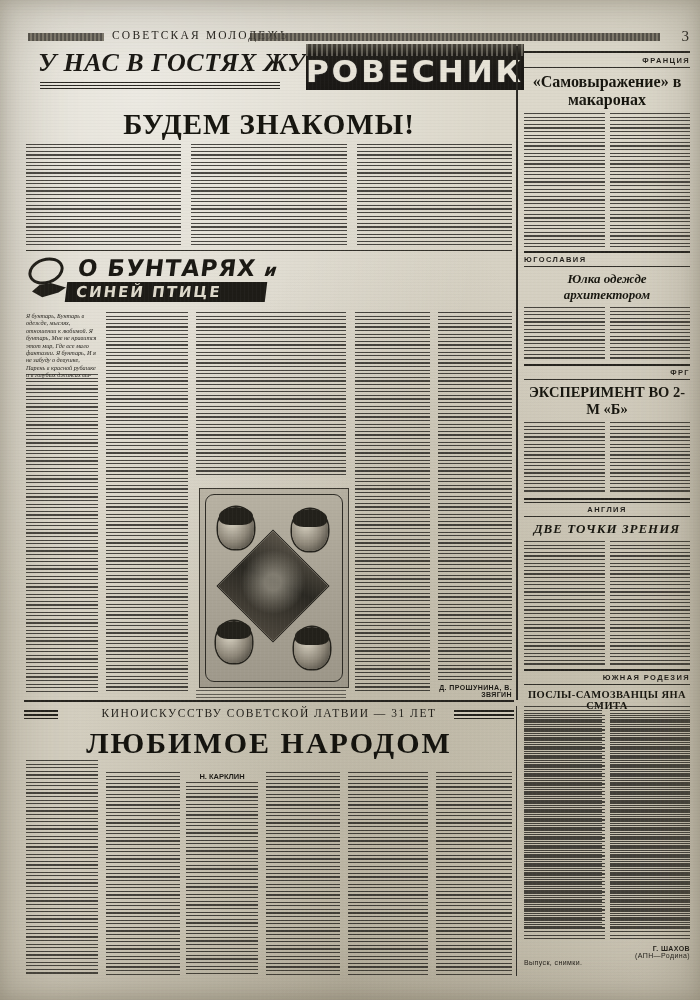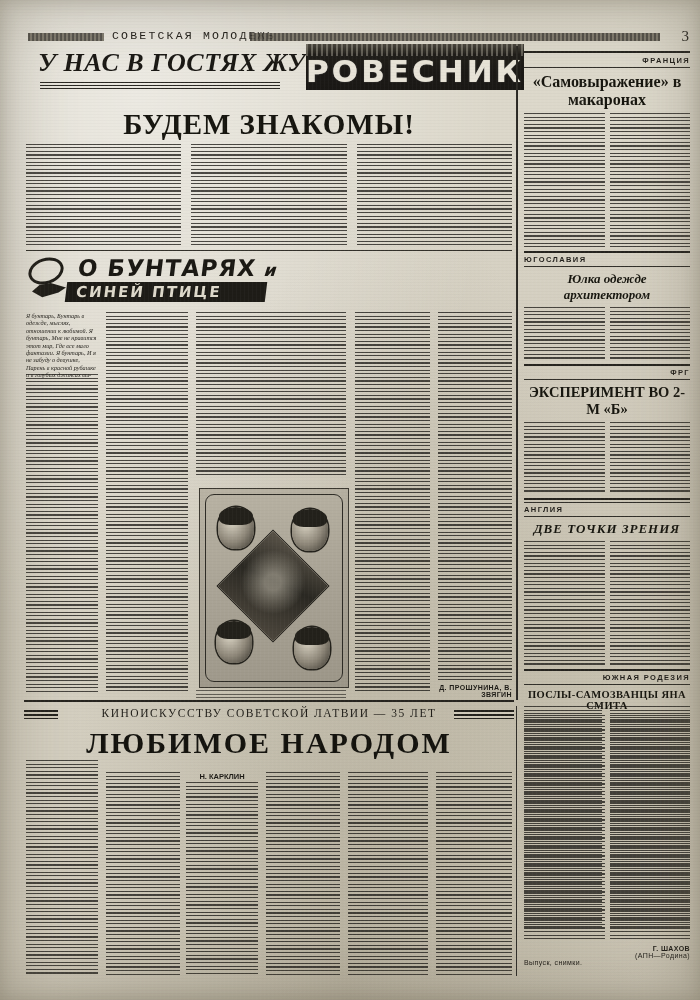--- a/index.html
+++ b/index.html
@@ -43,21 +43,21 @@
   .hr2{height:2px;background:#26241f;}
 
   
   #masthead{position:absolute;left:0;right:0;top:29px;height:16px;}
   .mh-bar{position:absolute;top:4px;height:8px;
     background:repeating-linear-gradient(90deg,#3b3832 0 2px,#6e695d 2px 4px);
     opacity:.85;}
   #mh-left{left:28px;width:76px;}
   #mh-right{left:250px;right:40px;}
   #mh-title{position:absolute;left:112px;top:0;font-size:11.5px;letter-spacing:2.2px;
-    font-family:Liberation Mono, monospace;color:#23211c;white-space:nowrap;}
+    font-family:Liberation Serif, serif;color:#23211c;white-space:nowrap;}
   #page-num{position:absolute;right:11px;top:-1px;font-size:15px;color:#26241f;}
 
   
   #banner{position:absolute;left:24px;top:46px;width:490px;height:44px;}
   #banner-title{position:absolute;left:14px;top:2px;font-size:26px;font-style:italic;
     font-weight:700;letter-spacing:.5px;color:#1a1814;white-space:nowrap;
     font-family:"Liberation Serif",serif;}
   #banner-rules{position:absolute;left:16px;top:36px;width:240px;}
   #banner-rules div{background:#2a2823;margin-bottom:2px;}
   #rovesnik{position:absolute;left:282px;top:-2px;width:218px;height:46px;
@@ -245,21 +245,21 @@
     <div class="country" style="margin-top:2px;">ФРГ</div>
     <div class="hr1" style="margin-top:2px;"></div>
     <div class="w-title" style="font-size:14.5px;margin-top:4px;letter-spacing:0px;">ЭКСПЕРИМЕНТ ВО 2-М «Б»</div>
     <div class="w2col" style="margin-top:4px;">
       <div class="tx" style="height:72px;"></div>
       <div class="tx" style="height:72px;"></div>
     </div>
 
     <div class="hr2" style="margin-top:4px;"></div>
     <div class="hr1" style="margin-top:2px;"></div>
-    <div class="country" style="text-align:left;margin-top:2px;">АНГЛИЯ</div>
+    <div class="country" style="text-align:center;margin-top:2px;">АНГЛИЯ</div>
     <div class="hr1" style="margin-top:2px;"></div>
     <div class="w-title" style="font-size:13px;font-style:italic;margin-top:4px;letter-spacing:1px;">ДВЕ ТОЧКИ ЗРЕНИЯ</div>
     <div class="w2col" style="margin-top:4px;">
       <div class="tx" style="height:124px;"></div>
       <div class="tx" style="height:124px;"></div>
     </div>
 
     <div class="hr2" style="margin-top:4px;"></div>
     <div class="country" style="margin-top:2px;">ЮЖНАЯ РОДЕЗИЯ</div>
     <div class="hr1" style="margin-top:2px;"></div>
@@ -270,21 +270,21 @@
     </div>
     <div class="byline" style="margin-top:4px;">Г. ШАХОВ</div>
     <div class="byline" style="font-weight:400;">(АПН—Родина)</div>
     <div class="byline" style="font-weight:400;text-align:left;">Выпуск, снимки.</div>
   </div>
 
   <div class="hr2" style="position:absolute;left:24px;top:700px;width:490px;"></div>
   <div id="kino-band">
     <div class="side" style="left:0;width:34px;"></div>
     <div class="side" style="right:0;width:60px;"></div>
-    <div id="kino-text">КИНОИСКУССТВУ СОВЕТСКОЙ ЛАТВИИ — 35 ЛЕТ</div>
+    <div id="kino-text">КИНОИСКУССТВУ СОВЕТСКОЙ ЛАТВИИ — 31 ЛЕТ</div>
   </div>
   <div id="lyubimoe">ЛЮБИМОЕ НАРОДОМ</div>
 
   <div class="tx" style="position:absolute;left:26px;top:760px;width:72px;height:215px;"></div>
   <div class="tx" style="position:absolute;left:106px;top:772px;width:74px;height:203px;"></div>
   <div class="byline-c" style="position:absolute;left:186px;top:772px;width:72px;">Н. КАРКЛИН</div>
   <div class="tx" style="position:absolute;left:186px;top:782px;width:72px;height:193px;"></div>
   <div class="tx" style="position:absolute;left:266px;top:772px;width:74px;height:203px;"></div>
   <div class="tx" style="position:absolute;left:348px;top:772px;width:80px;height:203px;"></div>
   <div class="tx" style="position:absolute;left:436px;top:772px;width:76px;height:203px;"></div>

